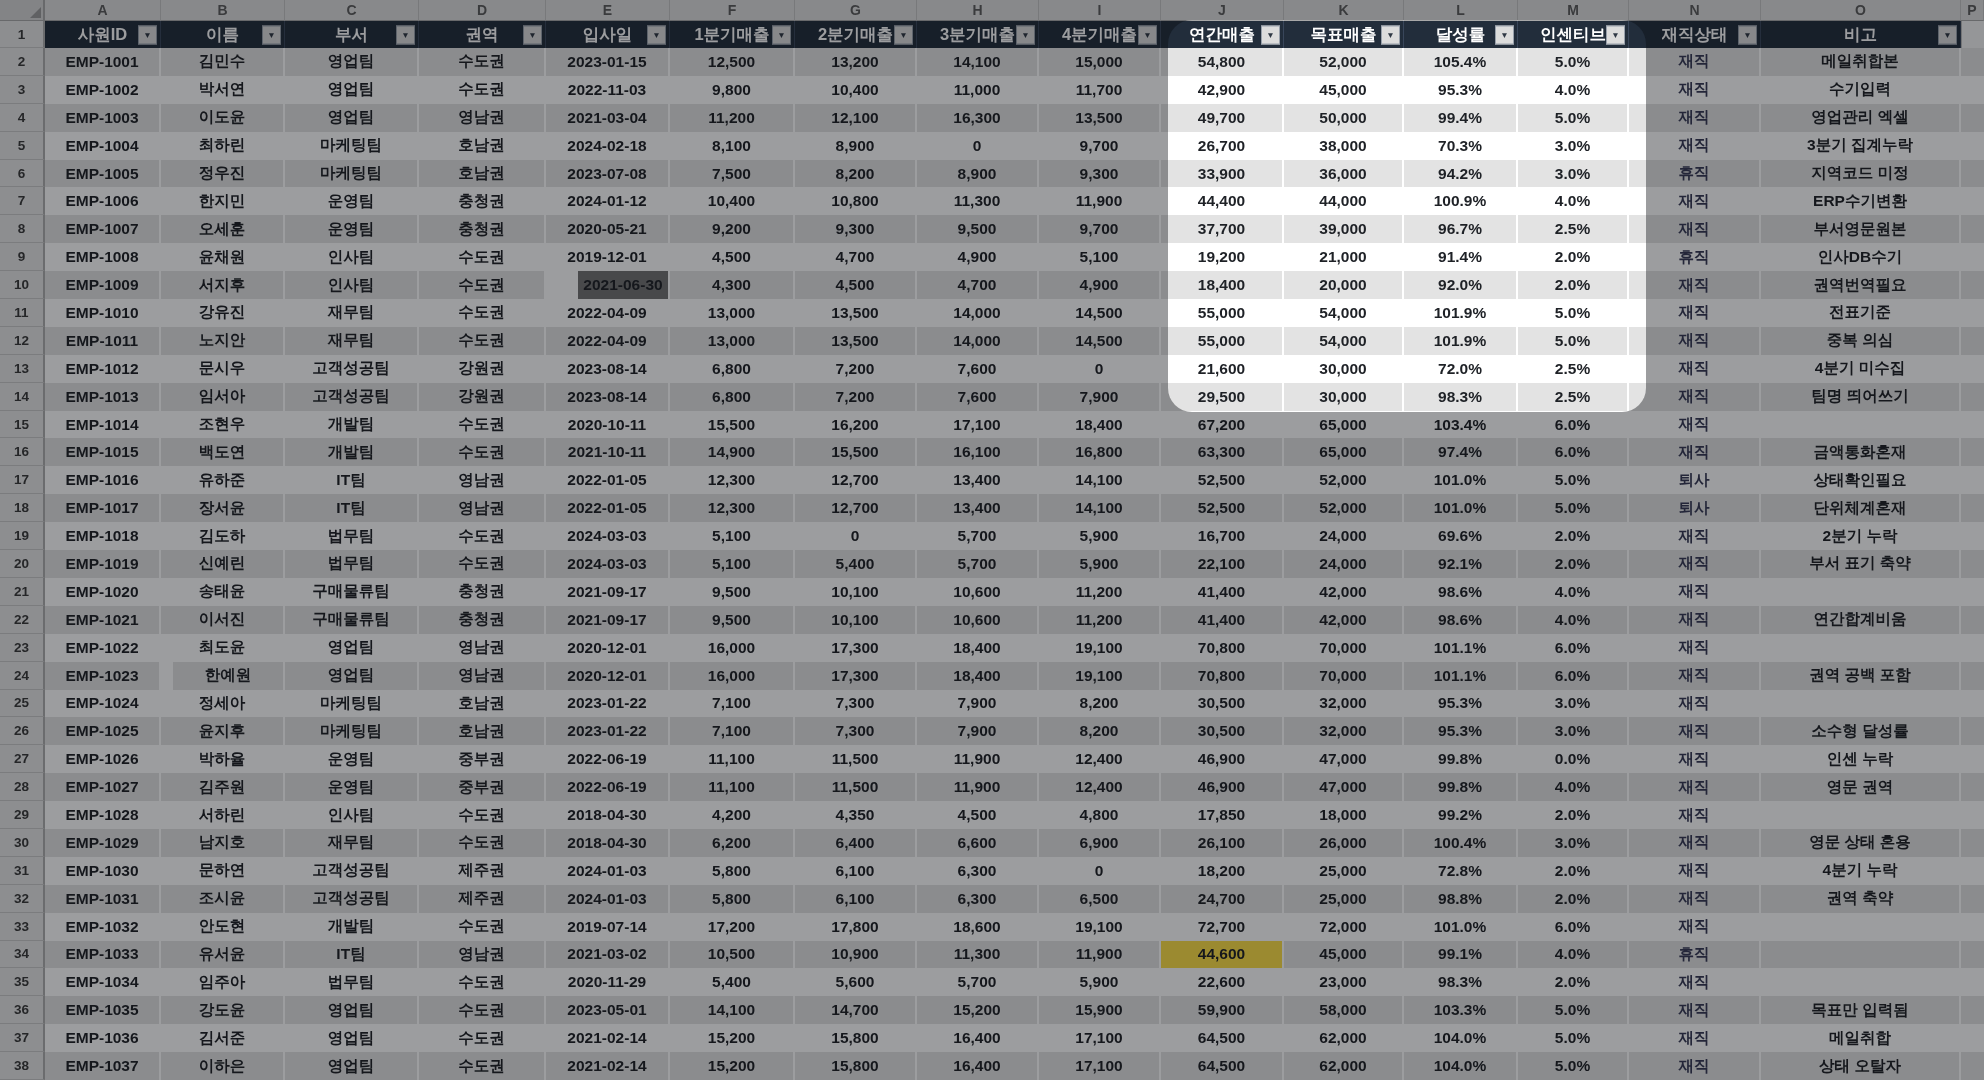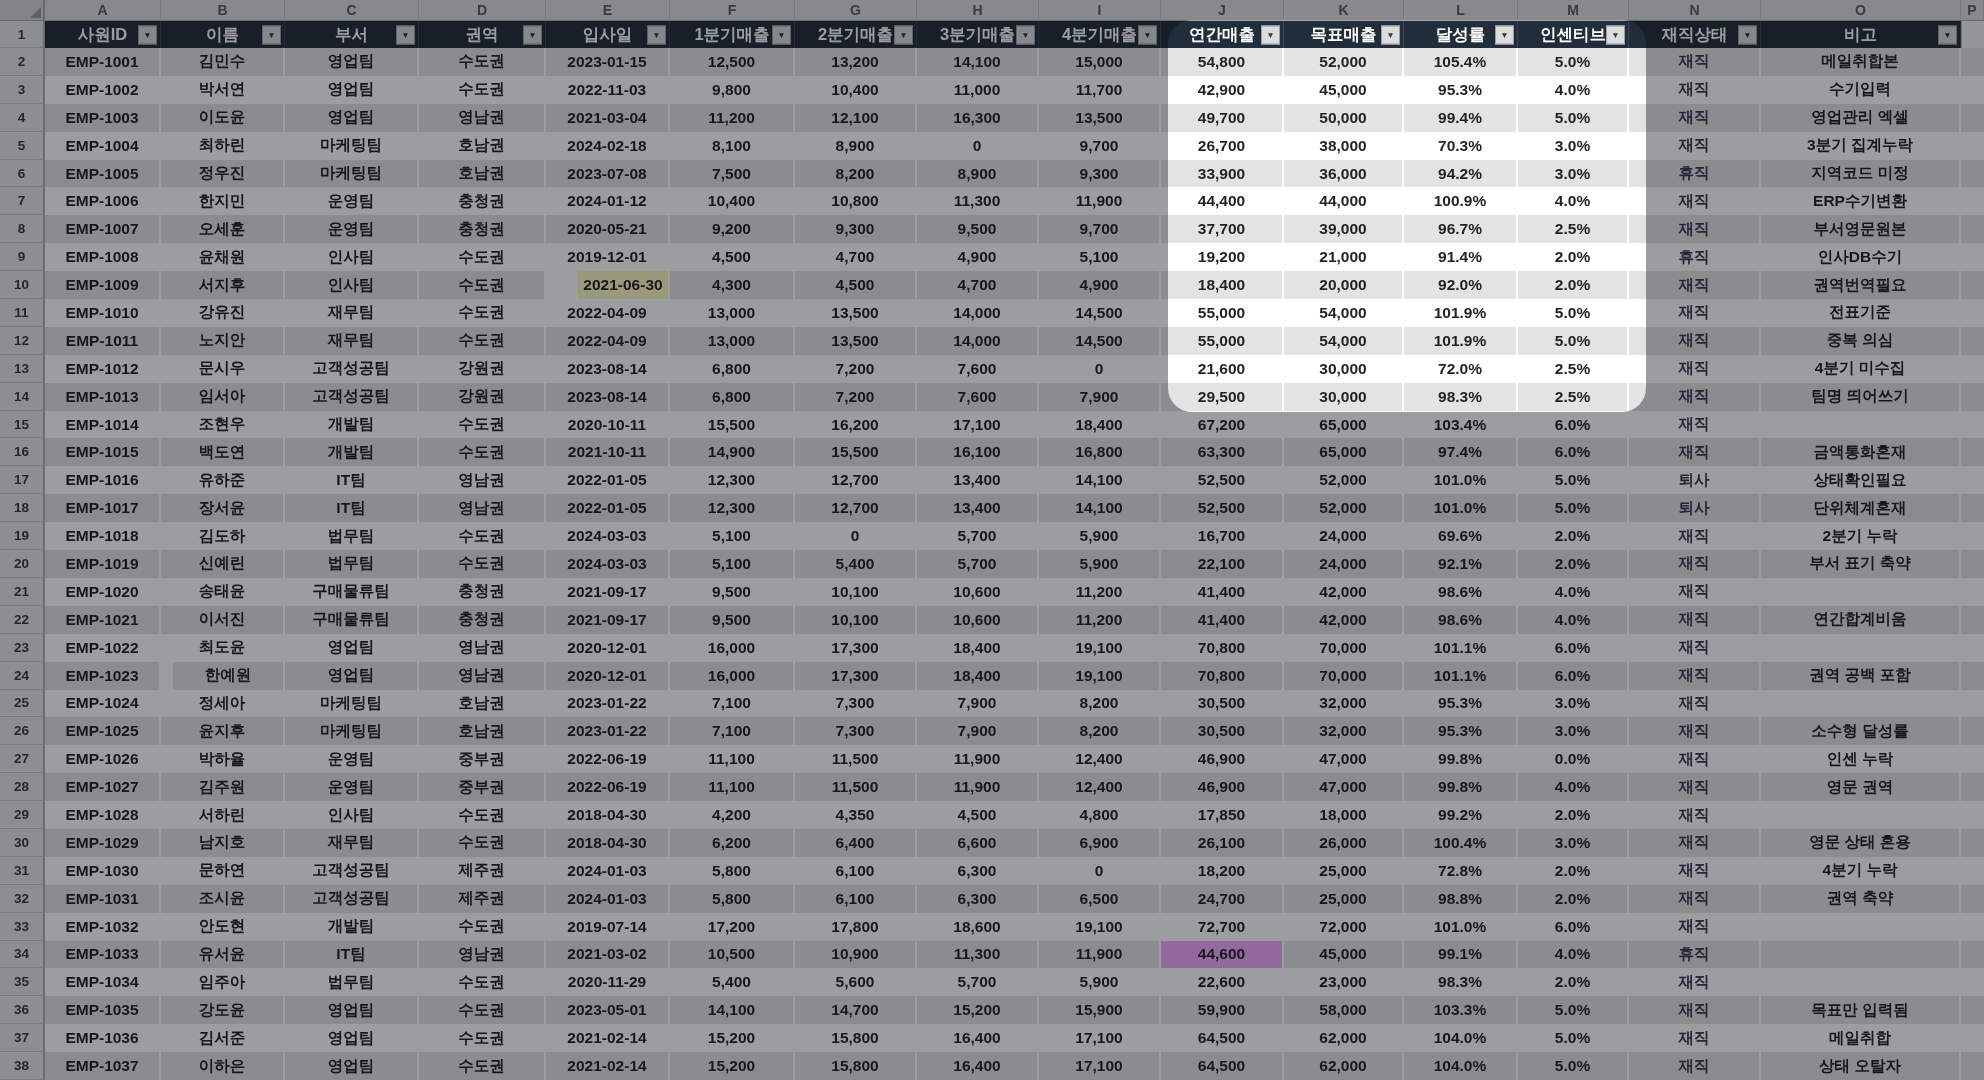--- a/index.html
+++ b/index.html
@@ -260,21 +260,21 @@
     <div class="c cell">91.4%</div>
     <div class="c cell">2.0%</div>
     <div class="c cell status">휴직</div>
     <div class="c cell">인사DB수기</div>
     <div class="c cell pcol"></div>
     <div class="c gutter">10</div>
     <div class="c cell" style="background: rgb(227, 227, 227);">EMP-1009</div>
     <div class="c cell" style="background: rgb(227, 227, 227);">서지후</div>
     <div class="c cell" style="background: rgb(227, 227, 227);">인사팀</div>
     <div class="c cell" style="background: rgb(227, 227, 227);">수도권</div>
-    <div class="c cell" style="background: #fef9c3; margin-left: 32px;">2021-06-30</div>
+    <div class="c cell" style="background: #737373; margin-left: 32px;">2021-06-30</div>
     <div class="c cell" style="background: rgb(227, 227, 227);">4,300</div>
     <div class="c cell" style="background: rgb(227, 227, 227);">4,500</div>
     <div class="c cell" style="background: rgb(227, 227, 227);">4,700</div>
     <div class="c cell" style="background: rgb(227, 227, 227);">4,900</div>
     <div class="c cell" style="background: rgb(227, 227, 227);">18,400</div>
     <div class="c cell" style="background: rgb(227, 227, 227);">20,000</div>
     <div class="c cell" style="background: rgb(227, 227, 227);">92.0%</div>
     <div class="c cell" style="background: rgb(227, 227, 227);">2.0%</div>
     <div class="c cell status" style="background: rgb(227, 227, 227);">재직</div>
     <div class="c cell" style="background: rgb(227, 227, 227);">권역번역필요</div>
@@ -673,21 +673,21 @@
     <div class="c gutter">34</div>
     <div class="c cell" style="background: rgb(227, 227, 227);">EMP-1033</div>
     <div class="c cell" style="background: rgb(227, 227, 227);">유서윤</div>
     <div class="c cell" style="background: rgb(227, 227, 227);">IT팀</div>
     <div class="c cell" style="background: rgb(227, 227, 227);">영남권</div>
     <div class="c cell" style="background: rgb(227, 227, 227);">2021-03-02</div>
     <div class="c cell" style="background: rgb(227, 227, 227);">10,500</div>
     <div class="c cell" style="background: rgb(227, 227, 227);">10,900</div>
     <div class="c cell" style="background: rgb(227, 227, 227);">11,300</div>
     <div class="c cell" style="background: rgb(227, 227, 227);">11,900</div>
-    <div class="c cell" style="background: #f0abfc;">44,600</div>
+    <div class="c cell" style="background: #fde047;">44,600</div>
     <div class="c cell" style="background: rgb(227, 227, 227);">45,000</div>
     <div class="c cell" style="background: rgb(227, 227, 227);">99.1%</div>
     <div class="c cell" style="background: rgb(227, 227, 227);">4.0%</div>
     <div class="c cell status" style="background: rgb(227, 227, 227);">휴직</div>
     <div class="c cell" style="background: rgb(227, 227, 227);"></div>
     <div class="c cell pcol" style="background: rgb(227, 227, 227);"></div>
     <div class="c gutter">35</div>
     <div class="c cell">EMP-1034</div>
     <div class="c cell">임주아</div>
     <div class="c cell">법무팀</div>

